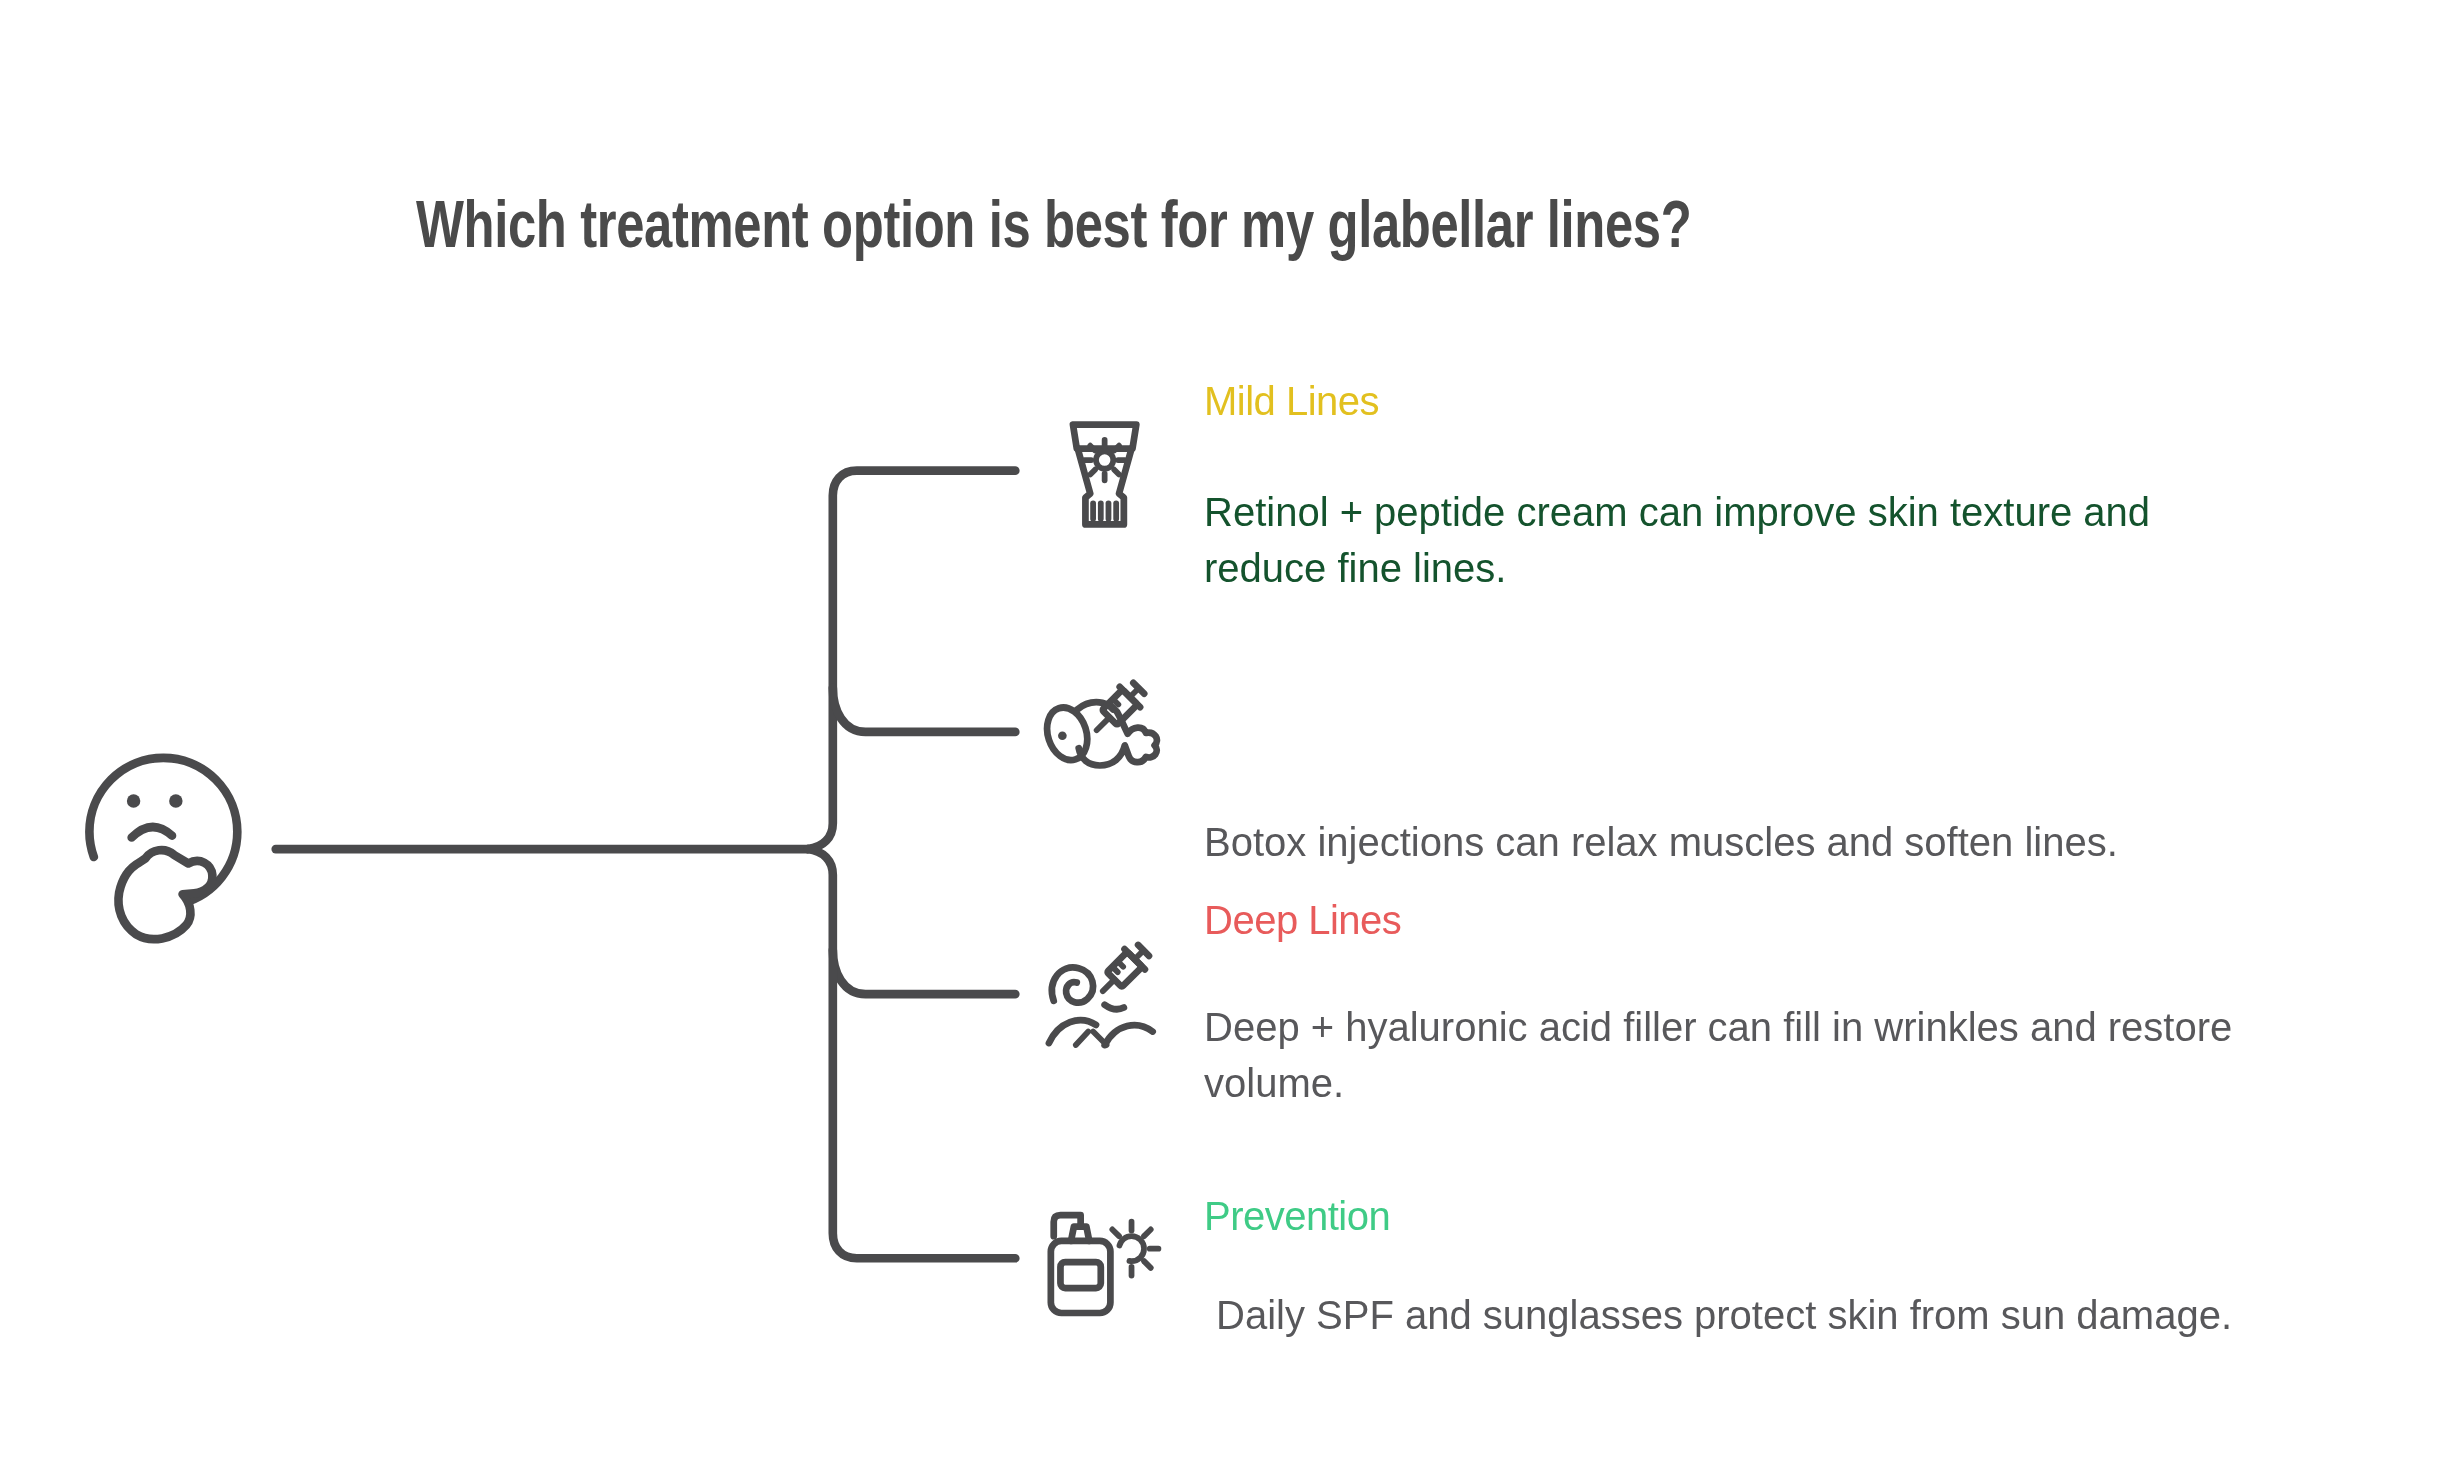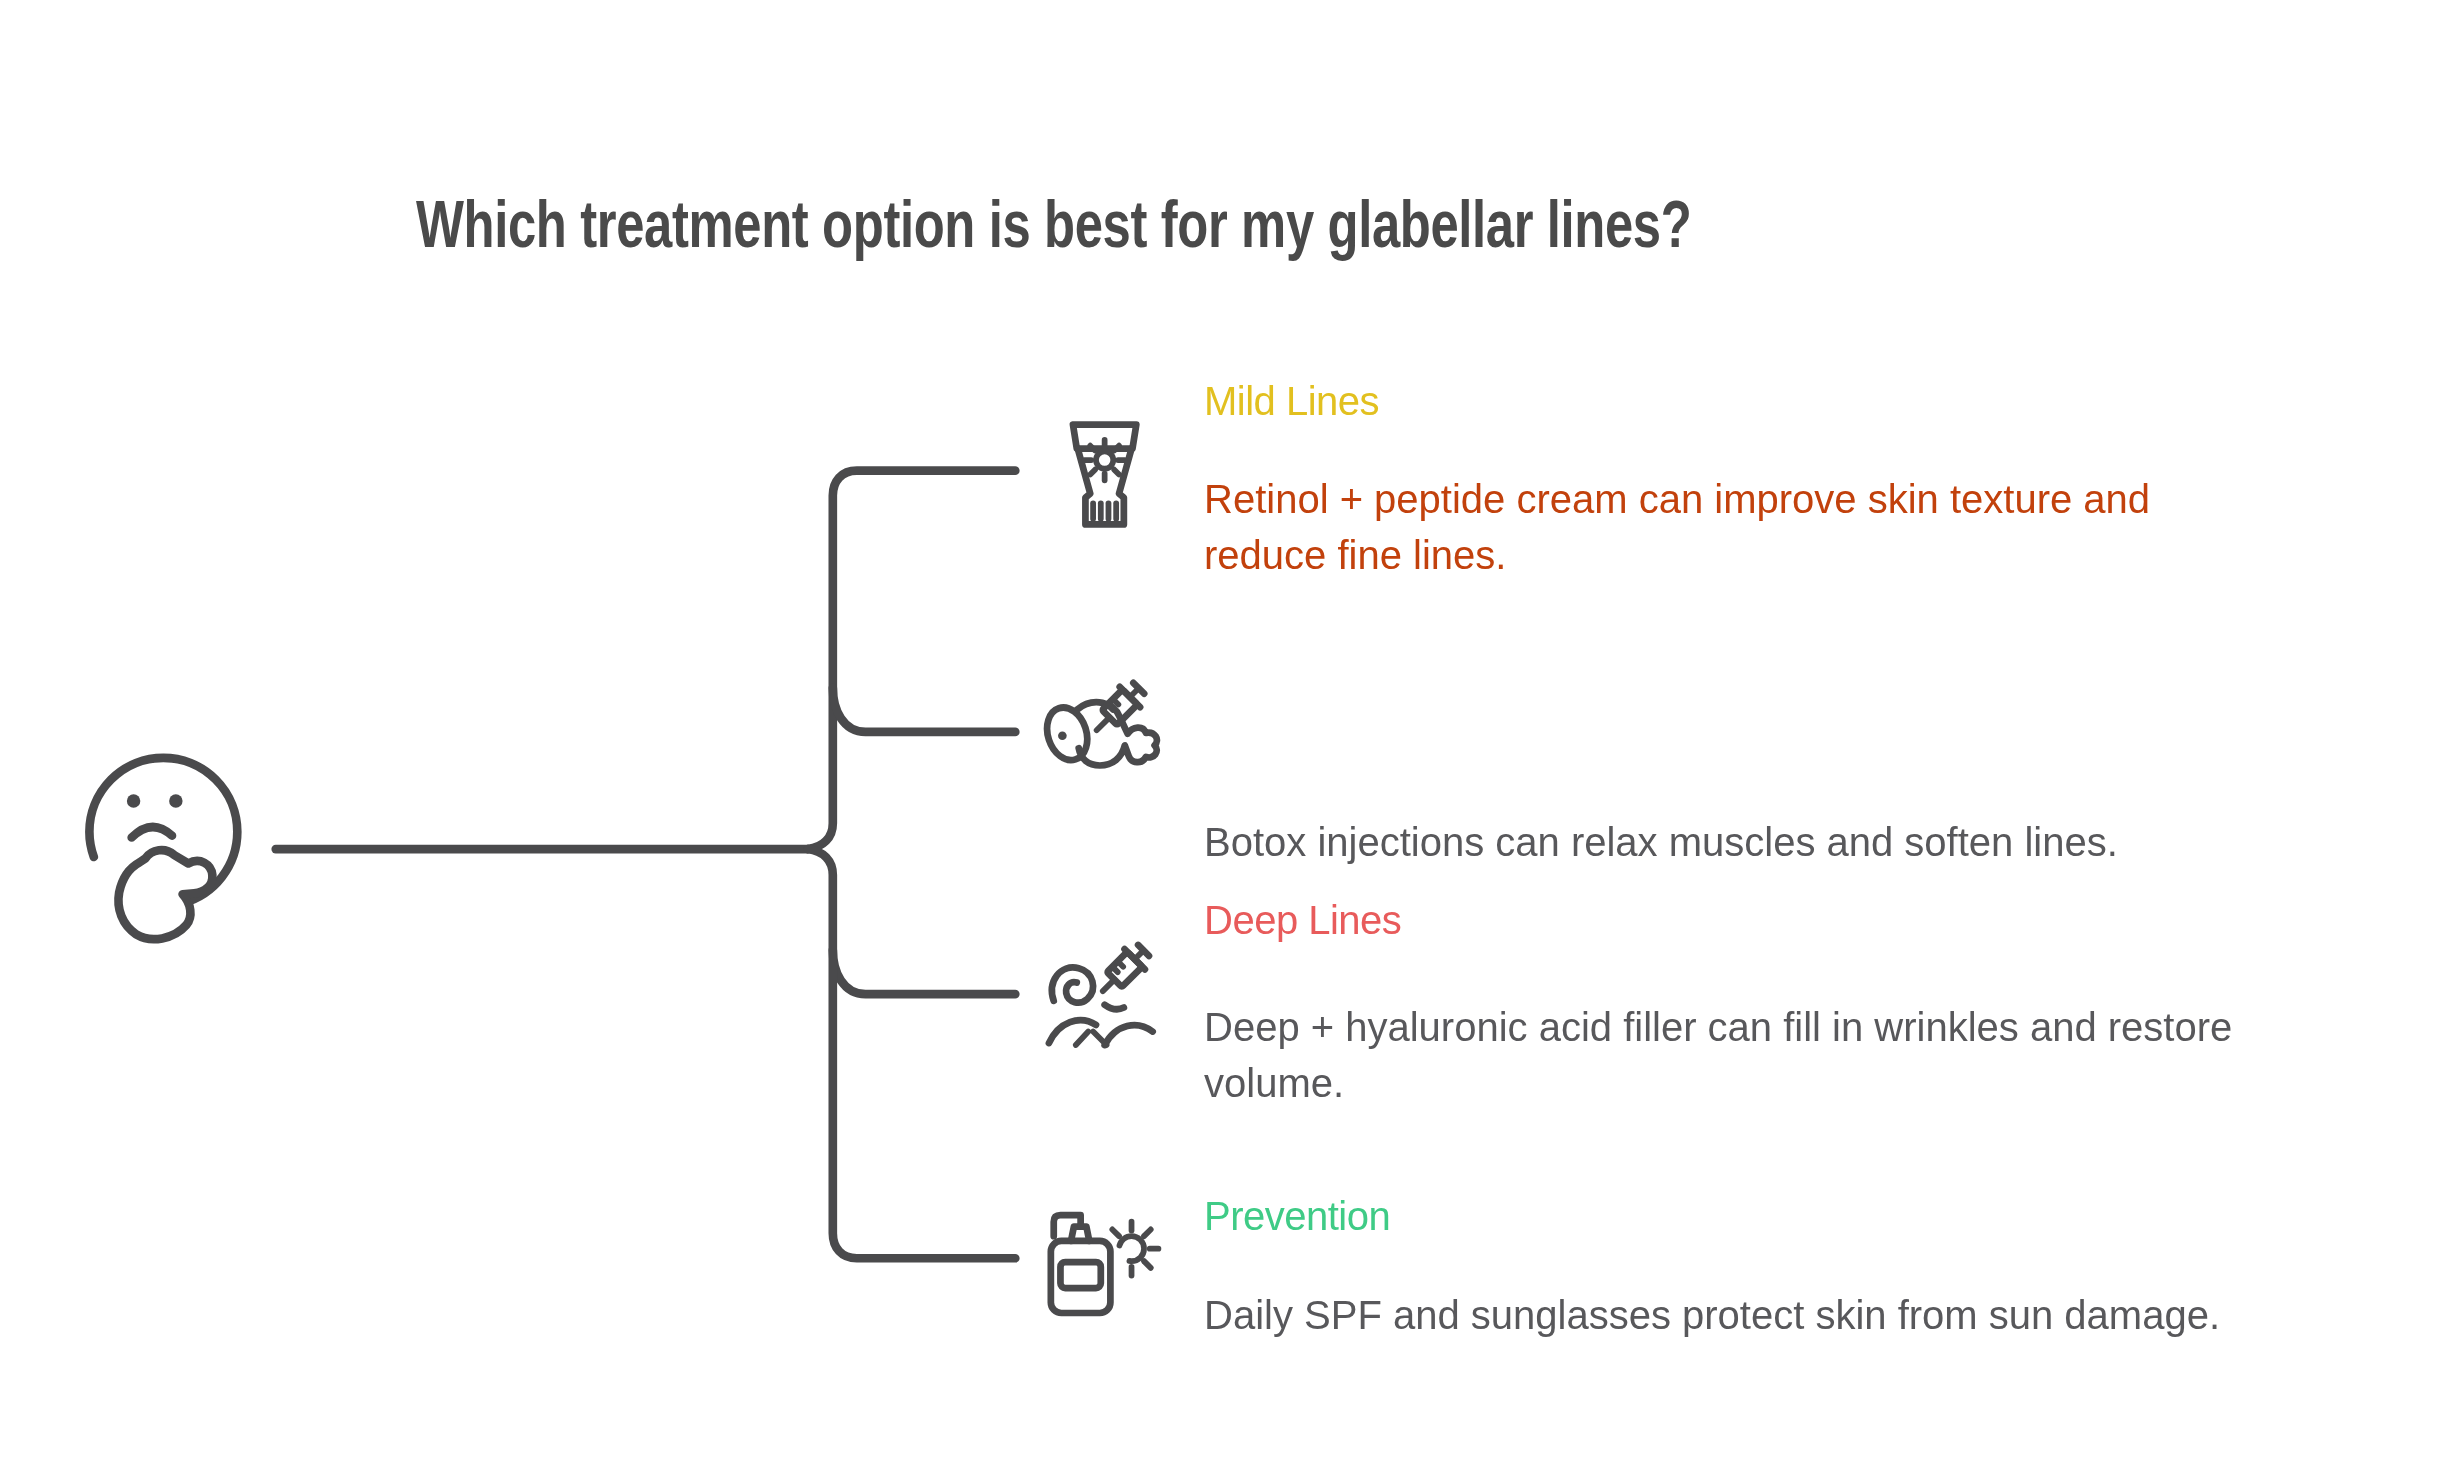--- a/index.html
+++ b/index.html
@@ -121,26 +121,26 @@
       <line class="ink w6" x1="1178" y1="1281" x2="1178" y2="1272"></line>
       <line class="ink w6" x1="1191" y1="1287" x2="1198" y2="1280"></line>
       <line class="ink w6" x1="1197" y1="1300" x2="1206" y2="1300"></line>
       <line class="ink w6" x1="1191" y1="1313" x2="1198" y2="1320"></line>
       <line class="ink w6" x1="1178" y1="1319" x2="1178" y2="1328"></line>
       <line class="ink w6" x1="1165" y1="1287" x2="1158" y2="1280"></line>
     </g>
   </svg>
 
   <div class="opt-heading h1" style="color: rgb(226, 192, 31);">Mild Lines</div>
-  <div class="opt-desc d1" style="color: #c2410c;">Retinol + peptide cream can improve skin texture and
+  <div class="opt-desc d1" style="color: #14532d; margin-top: 13px;">Retinol + peptide cream can improve skin texture and
 reduce fine lines.</div>
 
   <div class="opt-desc d2" style="color: rgb(88, 88, 91); margin-top: 36px;">Botox injections can relax muscles and soften lines.</div>
 
   <div class="opt-heading h3" style="color: rgb(232, 91, 91);">Deep Lines</div>
   <div class="opt-desc d3" style="color: rgb(88, 88, 91);">Deep + hyaluronic acid filler can fill in wrinkles and restore
 volume.</div>
 
   <div class="opt-heading h4" style="color: rgb(63, 203, 134);">Prevention</div>
-  <div class="opt-desc d4" style="color: rgb(88, 88, 91);">Daily SPF and sunglasses protect skin from sun damage.</div>
+  <div class="opt-desc d4" style="color: rgb(88, 88, 91); margin-left: 12px;">Daily SPF and sunglasses protect skin from sun damage.</div>
 
 </div>
 
 
 </body></html>

